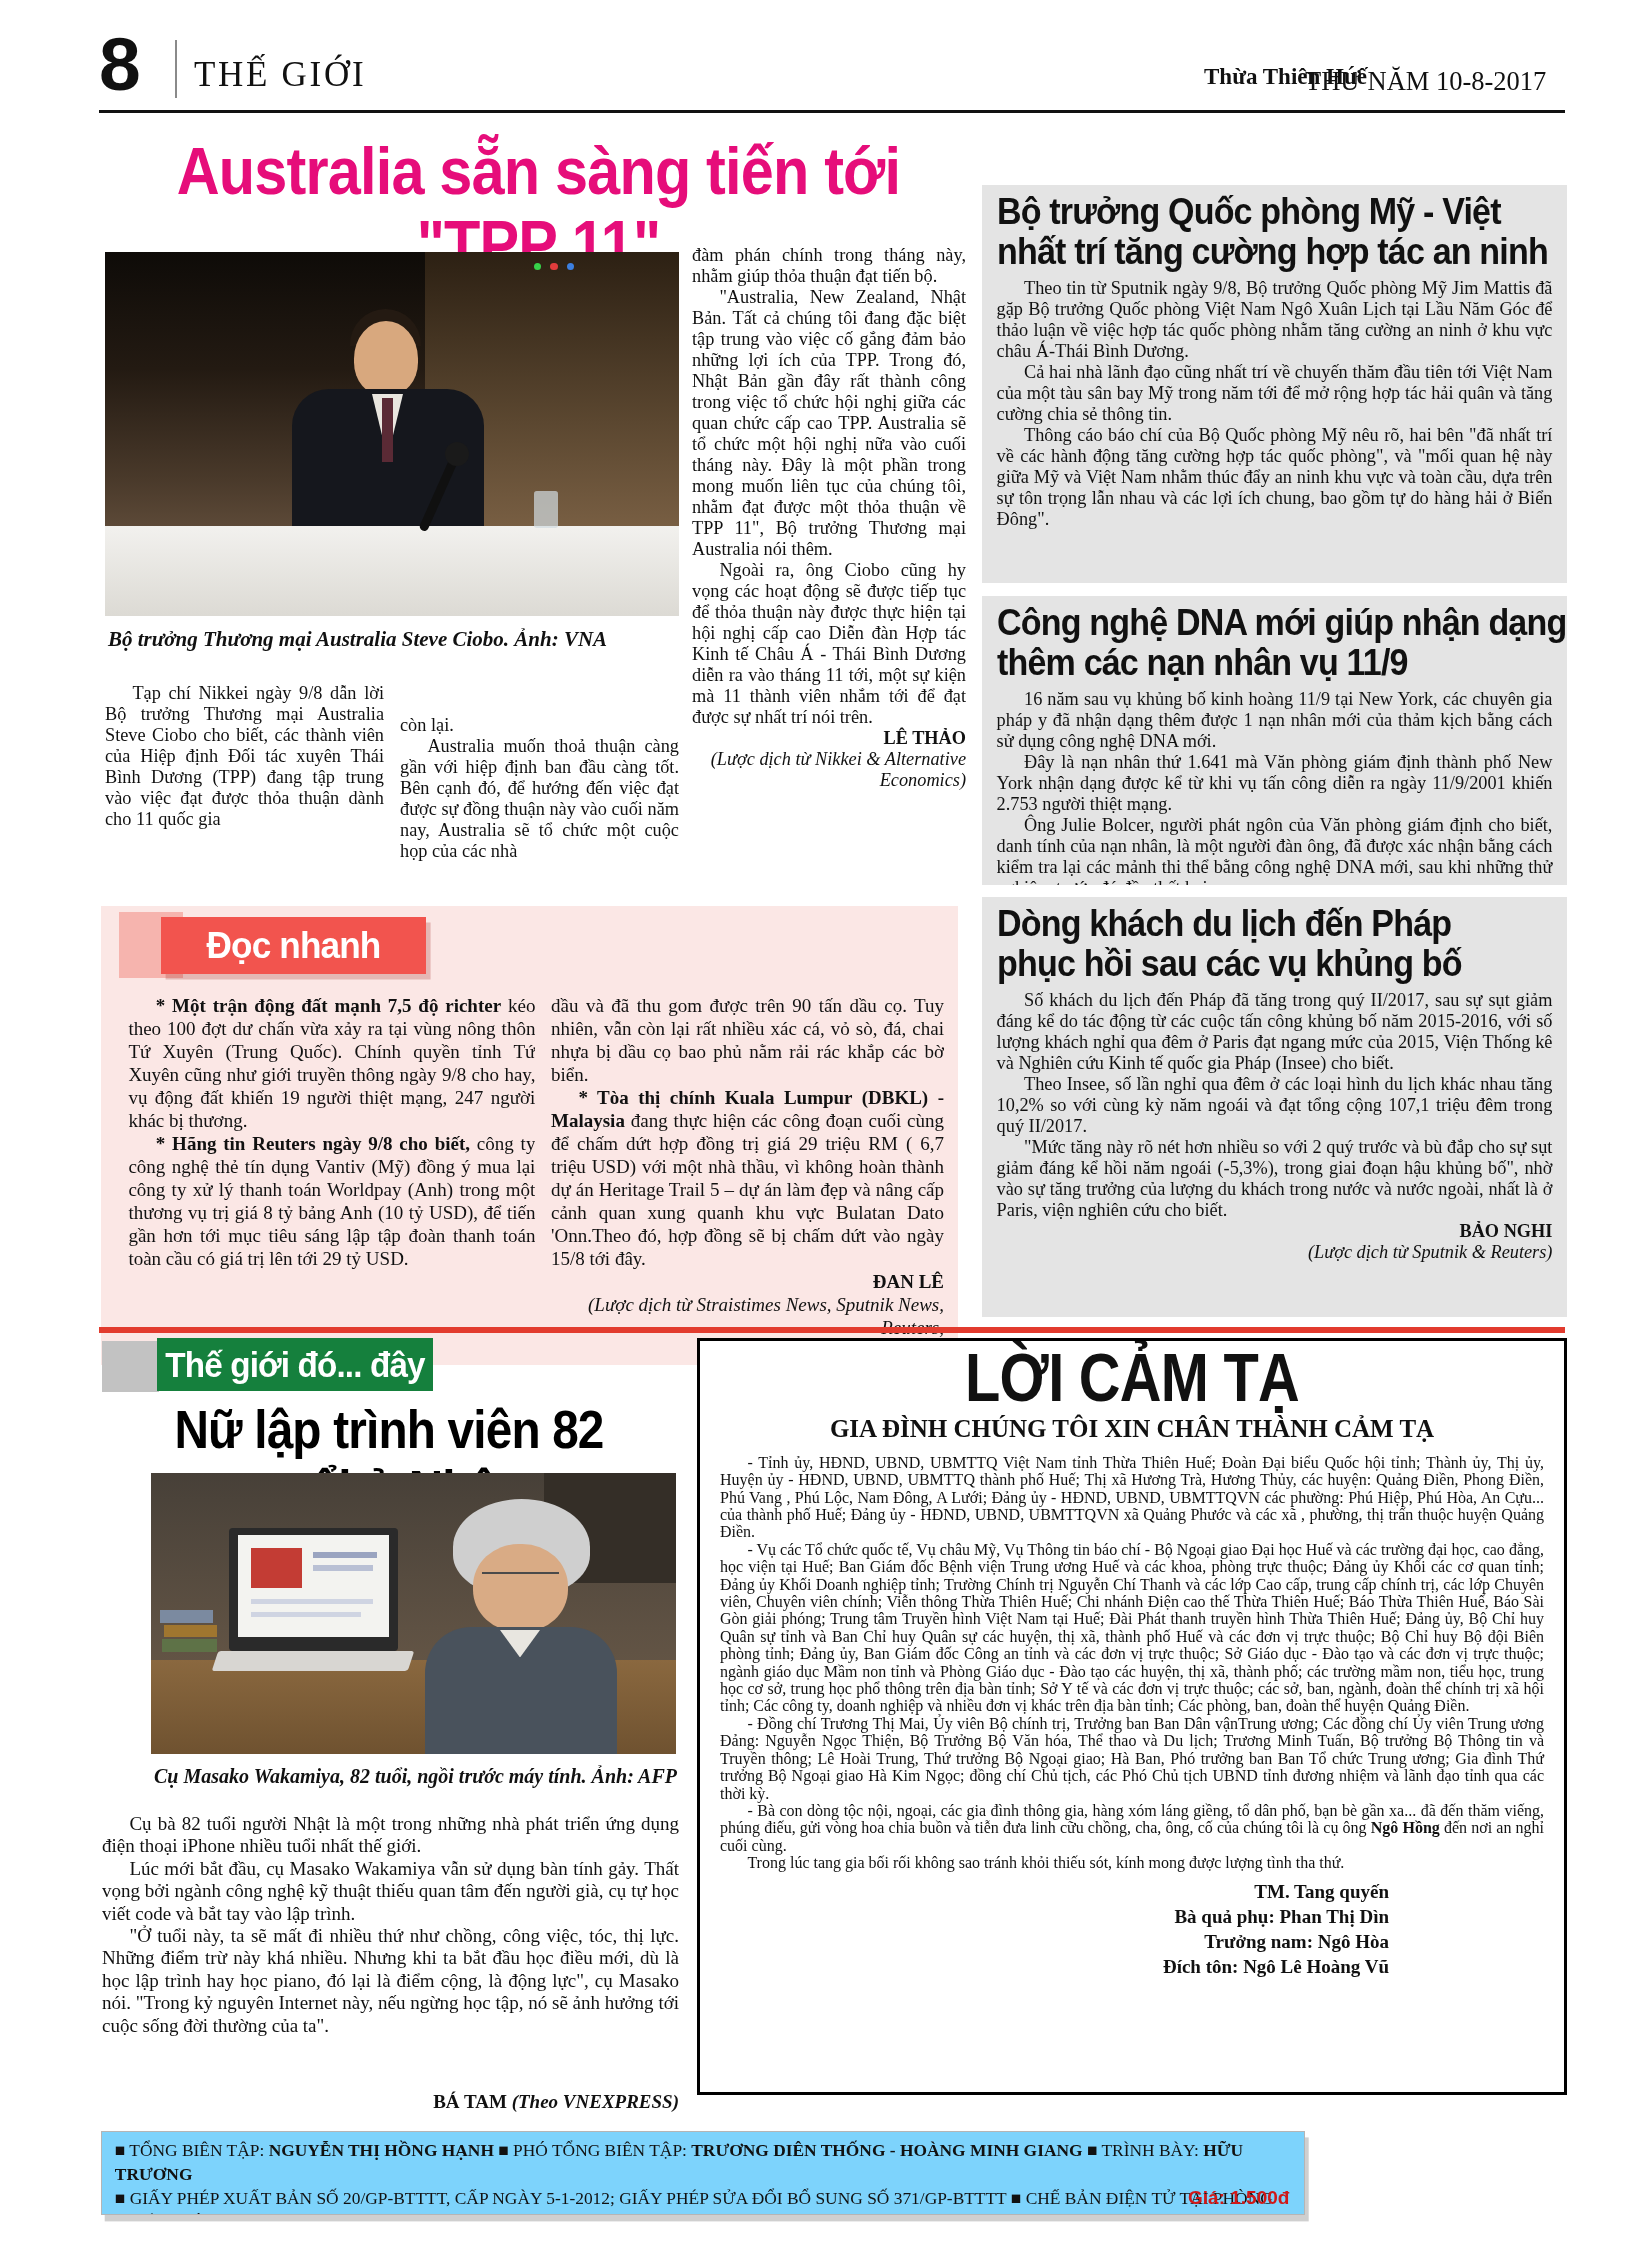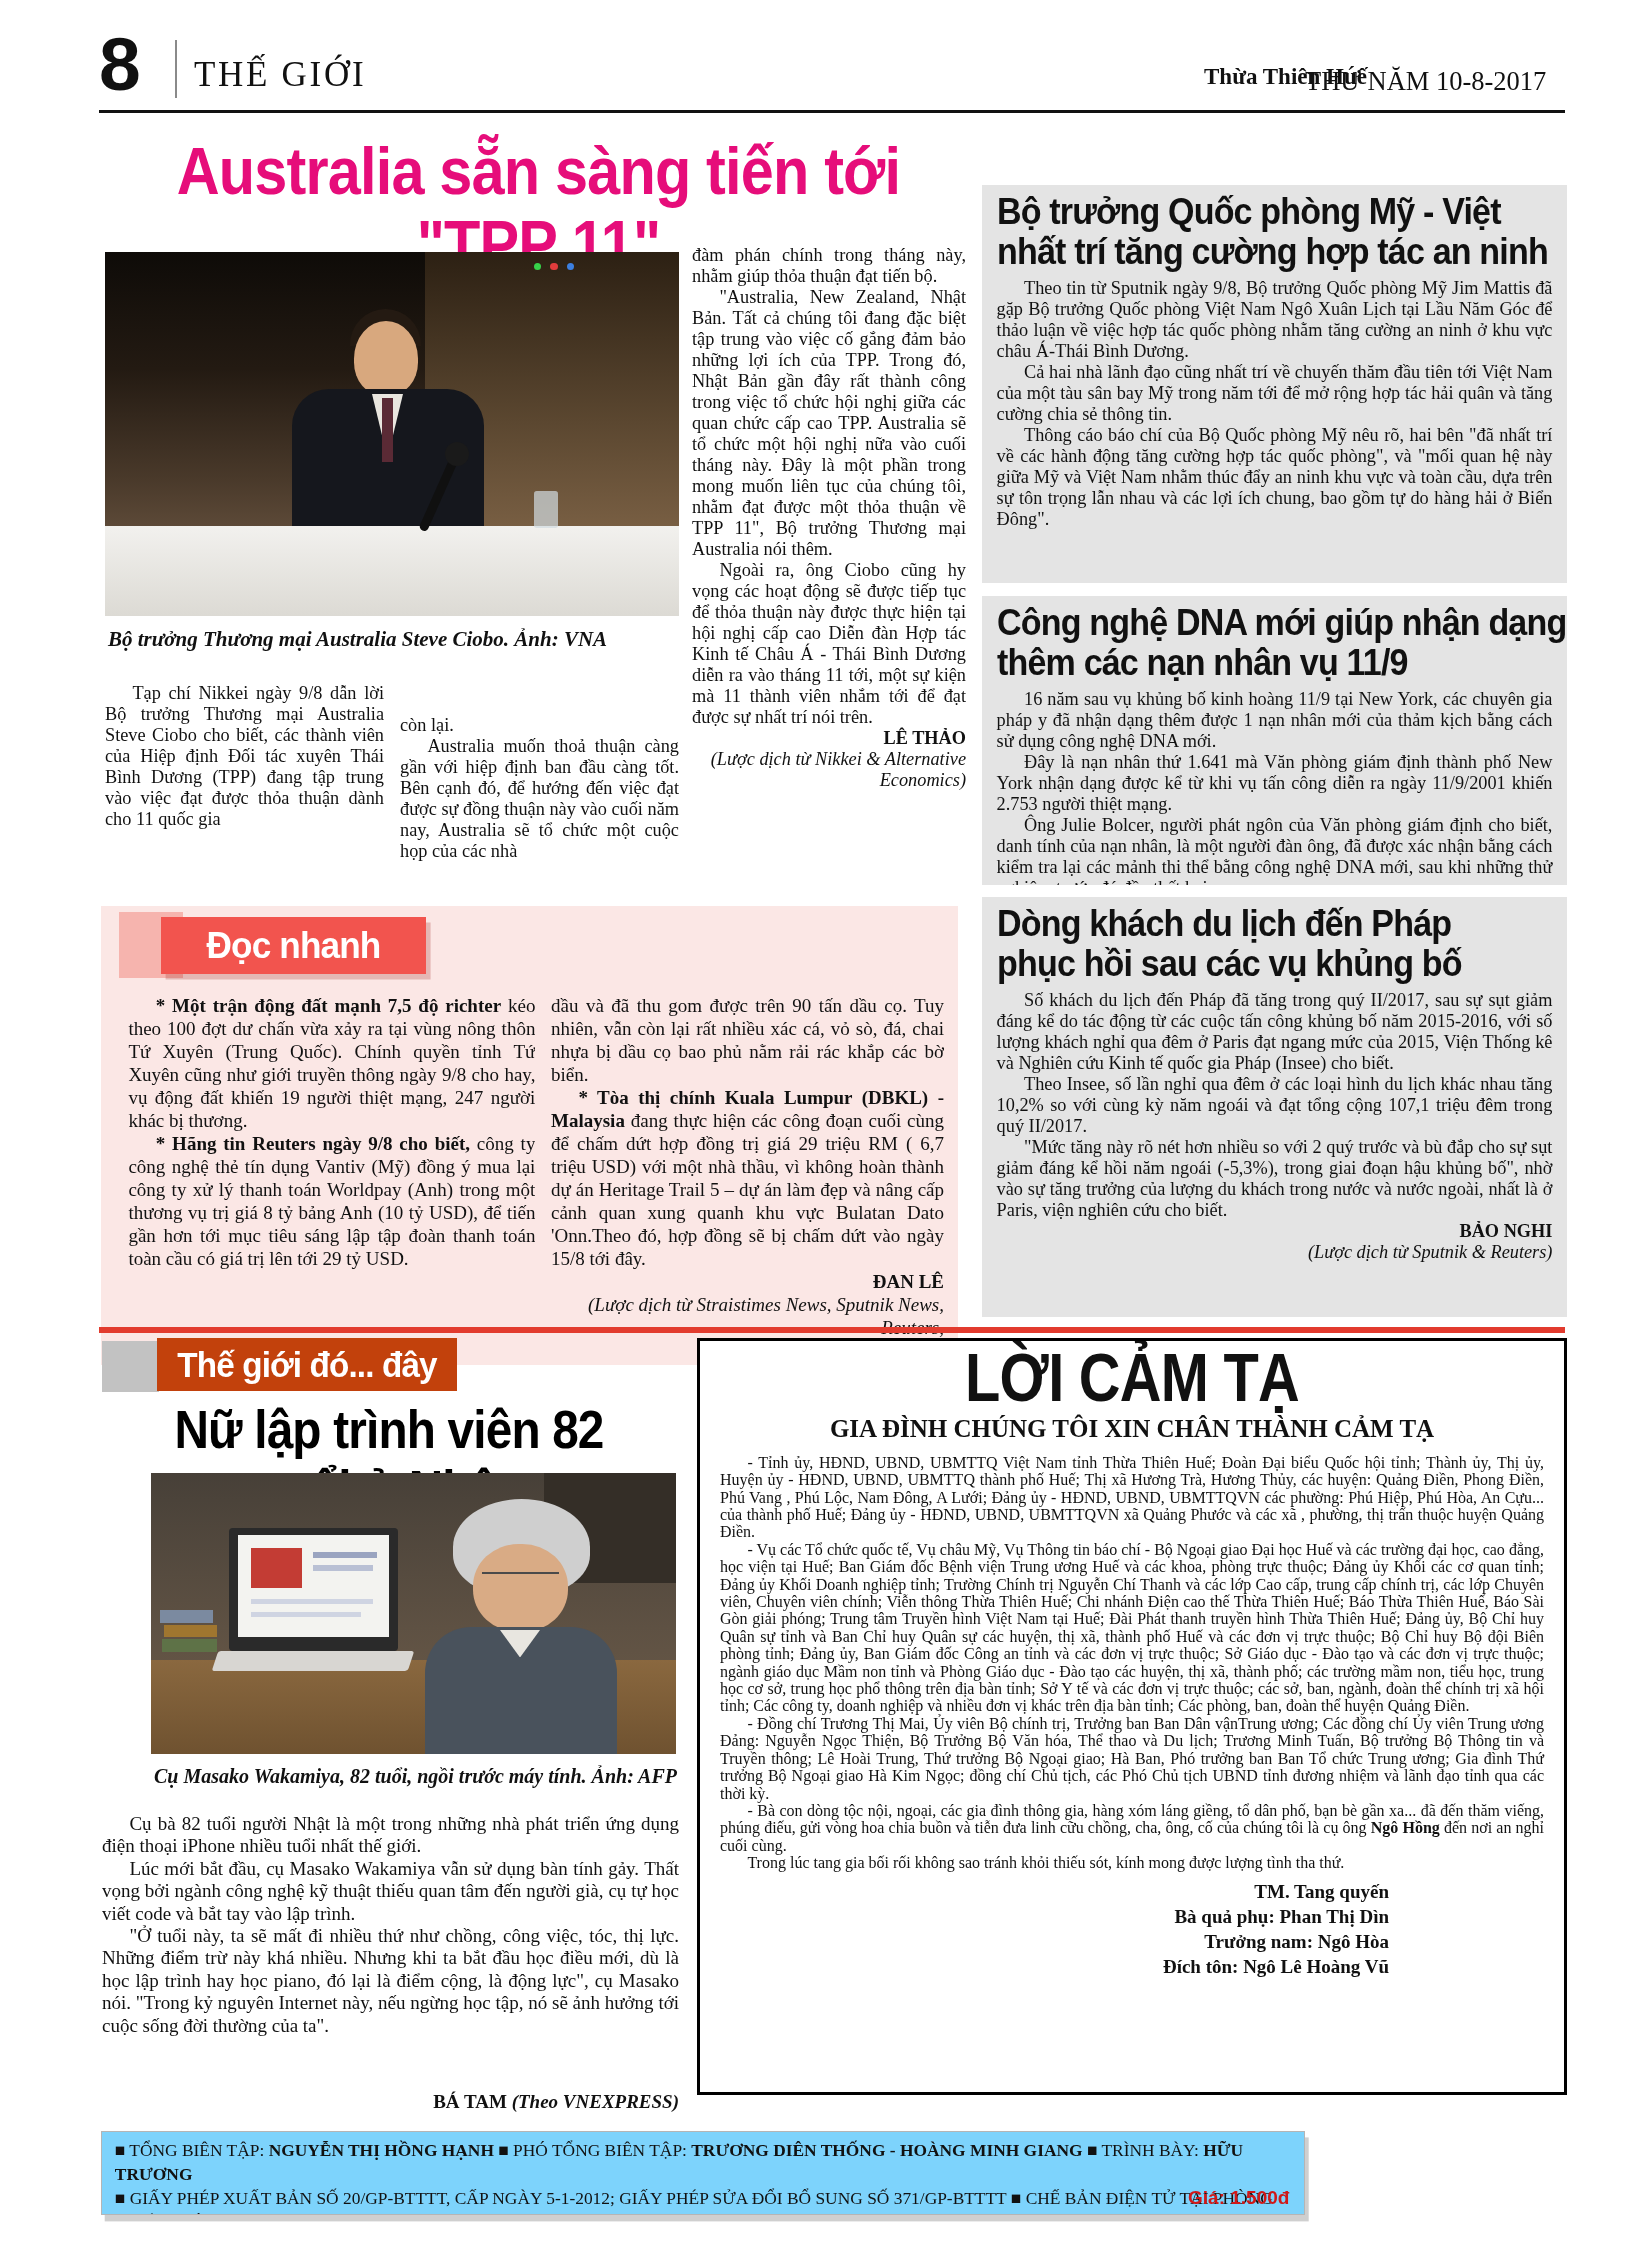--- a/index.html
+++ b/index.html
@@ -115,21 +115,21 @@
       <p class="ind"><span class="b">* Tòa thị chính Kuala Lumpur (DBKL) - Malaysia</span><span> đang thực hiện các công đoạn cuối cùng để chấm dứt hợp đồng trị giá 29 triệu RM ( 6,7 triệu USD) với một nhà thầu, vì không hoàn thành dự án Heritage Trail 5 – dự án làm đẹp và nâng cấp cảnh quan xung quanh khu vực Bulatan Dato 'Onn.Theo đó, hợp đồng sẽ bị chấm dứt vào ngày 15/8 tới đây.</span></p>
       <p class="b" style="text-align:right;">ĐAN LÊ</p>
       <p class="i" style="text-align:right;">(Lược dịch từ Straistimes News, Sputnik News, Reuters,</p>
       <p class="i" style="text-align:right;">CNA News &amp; Thestaronline</p>
     </div>
   </div>
 
   <div class="abs" style="left:99px;top:1327px;width:1466px;height:6.4px;background:#e23b2e;"></div>
 
   <div class="abs" style="left:102px;top:1341px;width:57px;height:51px;background:#c2c2c2;"></div>
-  <div class="abs" style="left:157px;top:1338px;width:300px;height:53px;background:#c2410c;">
+  <div class="abs" style="left:157px;top:1338px;width:276px;height:53px;background:#15803d;">
     <div class="cond" style="color:#fff;font-size:35px;line-height:53px;text-align:center;transform:scaleX(.95);">Thế giới đó... đây</div>
   </div>
   <div class="abs cond" style="left:101px;top:1400px;width:576px;font-size:53px;line-height:60px;color:#000;text-align:center;transform:scaleX(.9);transform-origin:center;">Nữ lập trình viên 82 tuổi ở Nhật</div>
 
   <div class="abs photo" style="left:151px;top:1473px;width:525px;height:281px;background:linear-gradient(180deg,#474038 0%,#5e5143 55%,#6e5c49 100%);">
     <div class="abs" style="left:393px;top:0;width:132px;height:110px;background:#342e27;"></div>
     <div class="abs" style="left:0;top:187px;width:525px;height:94px;background:linear-gradient(180deg,#8a683f 0%,#6f5230 100%);"></div>
     <div class="abs" style="left:78px;top:55px;width:169px;height:123px;background:#2a2a2a;border-radius:3.7px;">
       <div class="abs" style="left:9.1px;top:7.3px;width:151px;height:102px;background:#f3f3f0;"></div>
       <div class="abs" style="left:22px;top:20px;width:51px;height:40px;background:#c33c34;"></div>

